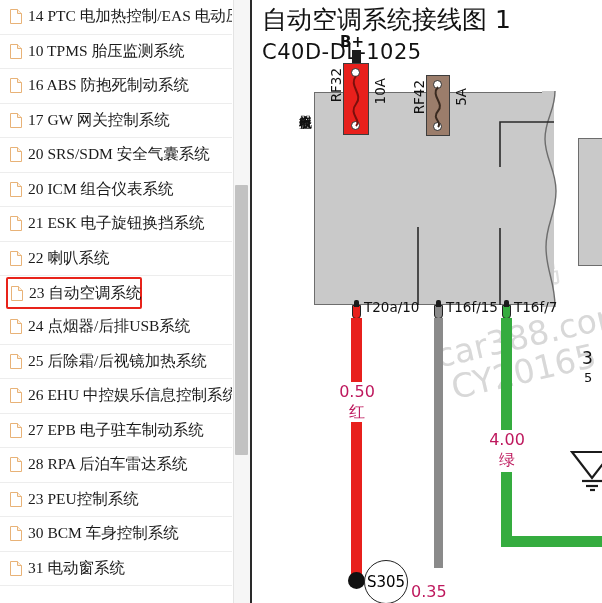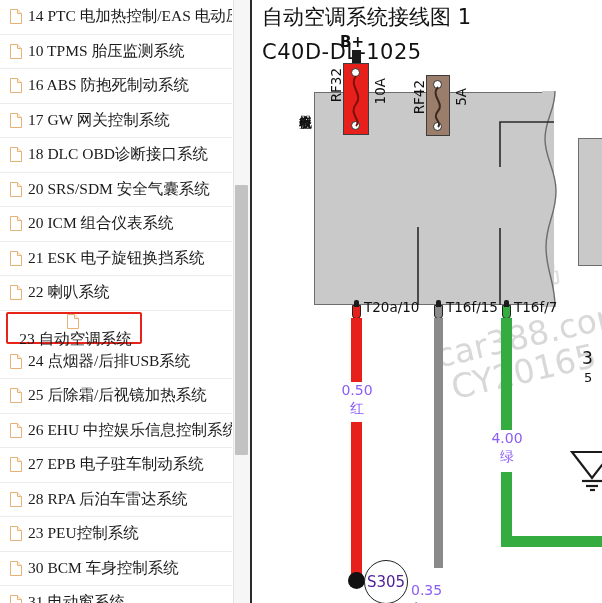--- a/index.html
+++ b/index.html
@@ -54,21 +54,20 @@
     font-family: "Liberation Serif", "DejaVu Serif", serif;
   }
   .tree-item.selected {
     border: 2px solid #e8231a;
     border-radius: 2px;
     height: 32px;
     margin: 1px 0 1px 6px;
     width: 136px;
     padding-left: 3px;
     border-bottom: 2px solid #e8231a;
-    flex-direction: column;
   }
 
   
   #sb-track {
     position: absolute;
     left: 233px; top: 0;
     width: 17px; height: 603px;
     background: #f6f6f6;
     border-left: 1px solid #e4e4e4;
   }
@@ -90,21 +89,21 @@
   #main {
     position: absolute;
     left: 252px; top: 0;
     width: 350px; height: 603px;
     background: #ffffff;
     overflow: hidden;
   }
   #title1 {
     position: absolute;
     left: 10px; top: 3px;
-    font-size: 21px;
+    font-size: 25px;
     color: #111;
     font-family: "DejaVu Sans", "Liberation Sans", sans-serif;
     white-space: nowrap;
   }
   #title2 {
     position: absolute;
     left: 10px; top: 40px;
     font-size: 21px;
     color: #111;
     font-family: "DejaVu Sans", "Liberation Sans", sans-serif;
@@ -203,43 +202,43 @@
     font-size: 13.5px;
     color: #111;
     font-family: "DejaVu Sans", "Liberation Sans", sans-serif;
     white-space: nowrap;
   }
 
   
   .wire { position: absolute; }
   .wire-lbl {
     position: absolute;
-    font-size: 14px;
-    color: #8b5cf6;
+    font-size: 16px;
+    color: #be185d;
     text-align: center;
     font-family: "DejaVu Sans", "Liberation Sans", sans-serif;
     line-height: 1.25;
     white-space: nowrap;
   }
   .splice-dot {
     position: absolute;
     width: 17px; height: 17px;
     border-radius: 50%;
     background: #111;
   }
   #splice-circle {
     position: absolute;
     left: 112px; top: 560px;
     width: 44px; height: 44px;
     border: 1.5px solid #222;
     border-radius: 50%;
     background: #fff;
     display: flex; align-items: center; justify-content: center;
     font-size: 15px;
-    color: #4c1d95;
+    color: #000000;
     font-family: "DejaVu Sans", "Liberation Sans", sans-serif;
   }
 
   
   #right-box {
     position: absolute;
     left: 326px; top: 138px;
     width: 60px; height: 128px;
     background: #c9c9c9;
     border: 1px solid #6d6d6d;
@@ -307,29 +306,20 @@
           <span class="item-label">16 ABS 防抱死制动系统</span>
         </li>
         <li class="tree-item">
           <span class="doc-icon">
             <svg width="12" height="15" viewBox="0 0 12 15">
               <path d="M0.5 0.5 L7.5 0.5 L11.5 4.5 L11.5 14.5 L0.5 14.5 Z" fill="#ffffff" stroke="#e8b277" stroke-width="1"></path>
               <path d="M7.5 0.5 L7.5 4.5 L11.5 4.5" fill="#fdf1e2" stroke="#e8b277" stroke-width="1"></path>
             </svg>
           </span>
           <span class="item-label">17 GW 网关控制系统</span>
-        </li>
-        <li class="tree-item">
-          <span class="doc-icon">
-            <svg width="12" height="15" viewBox="0 0 12 15">
-              <path d="M0.5 0.5 L7.5 0.5 L11.5 4.5 L11.5 14.5 L0.5 14.5 Z" fill="#ffffff" stroke="#e8b277" stroke-width="1"></path>
-              <path d="M7.5 0.5 L7.5 4.5 L11.5 4.5" fill="#fdf1e2" stroke="#e8b277" stroke-width="1"></path>
-            </svg>
-          </span>
-          <span class="item-label">18 DLC OBD诊断接口系统</span>
         </li>
         <li class="tree-item">
           <span class="doc-icon">
             <svg width="12" height="15" viewBox="0 0 12 15">
               <path d="M0.5 0.5 L7.5 0.5 L11.5 4.5 L11.5 14.5 L0.5 14.5 Z" fill="#ffffff" stroke="#e8b277" stroke-width="1"></path>
               <path d="M7.5 0.5 L7.5 4.5 L11.5 4.5" fill="#fdf1e2" stroke="#e8b277" stroke-width="1"></path>
             </svg>
           </span>
           <span class="item-label">20 SRS/SDM 安全气囊系统</span>
         </li>

